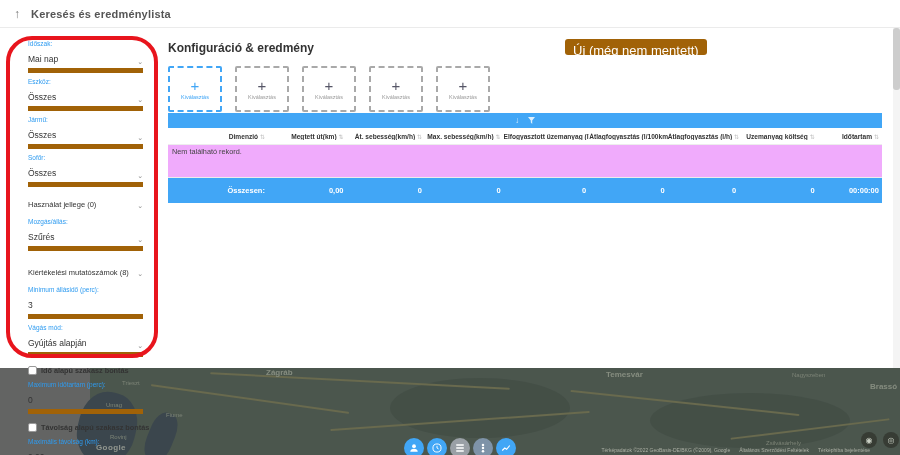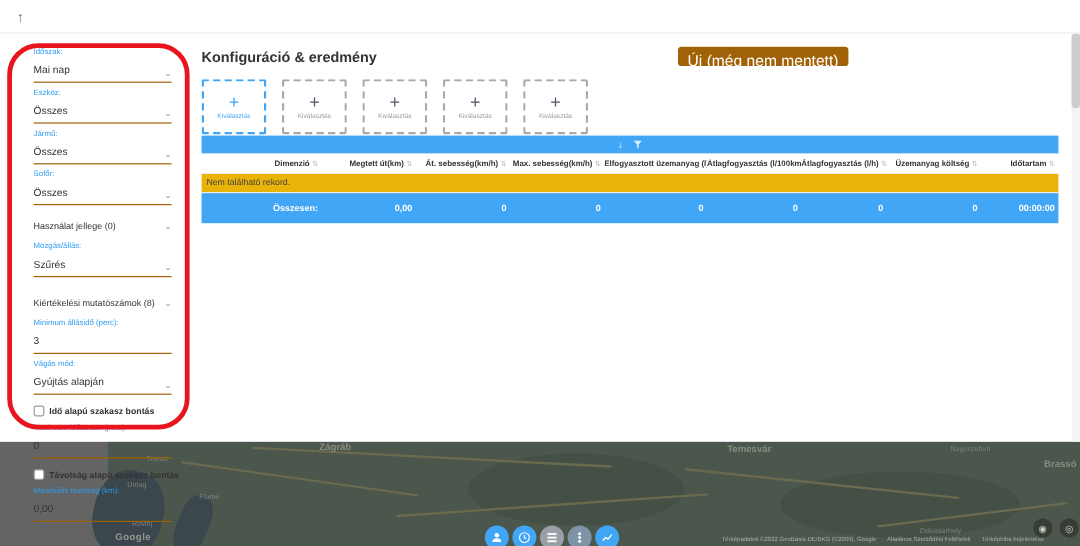--- a/index.html
+++ b/index.html
@@ -16,21 +16,21 @@
   
   .panel { position:absolute; top:28px; left:0; width:900px; height:340px; background:#fff; z-index:2; }
 
   
   .annotation { position:absolute; left:6px; top:8px; width:152px; height:322px;
     border:4px solid #e8151d; border-radius:26px; pointer-events:none; z-index:9; }
 
   
   .sidebar { position:absolute; left:28px; top:12px; width:115px; }
   .sb-title { font-size:13px; color:#444; margin-bottom:11px; }
-  .field { position:relative; border-bottom:1px solid #a16207; padding-bottom:2px; margin-bottom:5px; }
+  .field { position:relative; border-bottom:5px solid #a16207; padding-bottom:2px; margin-bottom:5px; }
   .field .lbl { display:block; font-size:6.5px; color:#2e9bf0; margin-bottom:1px; white-space:nowrap; }
   .field .val { font-size:8.5px; color:#333; white-space:nowrap; background:transparent; border:none;
     width:100px; font-family:"Liberation Sans", sans-serif; }
   .chev { position:absolute; right:0; bottom:3px; font-size:7px; color:#888; line-height:1; }
   .gap8 { height:8px; } .gap12 { height:12px; }
   .section { position:relative; font-size:7.5px; color:#333; padding-bottom:3px; margin-bottom:6px; white-space:nowrap; cursor:pointer; }
   .checkrow { display:flex; align-items:center; gap:4px; margin:9px 0 6px; }
   .checkbox { width:9px; height:9px; border:1px solid #9a9a9a; border-radius:2px; background:#fff; flex:0 0 auto; cursor:pointer; }
   .checkrow .cklbl { font-size:7.3px; color:#333; white-space:nowrap;font-weight:bold; }
 
@@ -51,21 +51,21 @@
   
   .rtable { position:absolute; left:168px; top:85px; width:714px; }
   .t-toolbar { height:15px; background:#41a6f6; display:flex; align-items:center; justify-content:center;
     gap:9px; color:rgba(255,255,255,.82); font-size:8.5px; }
   .t-toolbar .ticon { cursor:pointer; line-height:1; display:flex; align-items:center; }
   .grid9 { display:grid; grid-template-columns:14% 11% 11% 11% 12% 11% 10% 11% 9%; }
   .t-head { height:17px; align-items:center; background:#fff; border-bottom:1px solid #ededed; }
   .t-head .th { font-size:6.6px; font-weight:bold; color:#333; text-align:right; padding-right:3px;
     white-space:nowrap; overflow:hidden; cursor:pointer; }
   .sorticon { color:#c0c0c0; font-size:6px; font-weight:normal; }
-  .t-empty { font-size:7.3px; color:#444; padding:2px 4px 4px; background:#eab308; border-bottom:1px solid #ededed; }
+  .t-empty { font-size:7.3px; color:#444; padding:2px 4px 21px; background:#f0abfc; border-bottom:1px solid #ededed; }
   .t-total { height:25px; align-items:center; background:#41a6f6; color:#fff; font-size:7.5px; font-weight:bold; }
   .t-total .td { text-align:right; padding-right:3px; white-space:nowrap; }
 
   
   .scroll { position:absolute; right:0; top:0; width:7px; height:340px; background:#f4f4f4; }
   .scroll .thumb { width:7px; height:62px; background:#cdcdcd; border-radius:3px; cursor:pointer; }
 
   
   .maparea { position:absolute; left:0; top:368px; width:900px; height:87px; background:#7b7b7b; overflow:hidden; }
   .map { position:absolute; left:90px; top:0; width:810px; height:87px; background:#5b685e; cursor:grab; }
@@ -87,20 +87,21 @@
     justify-content:center; cursor:pointer; }
   .tb-blue { background:#41a6f6; } .tb-gray { background:#9aa0a6; } .tb-slate { background:#7e93a8; }
 </style>
 </head>
 <body>
 
 <div class="page">
 
   <div class="topbar">
     <span class="back">↑</span>
+    <span class="ttl">Keresés és eredménylista</span>
   </div>
 
   <div class="panel">
 
     <div class="annotation"></div>
 
     <div class="sidebar">
 
       <div class="field">
         <span class="lbl">Időszak:</span>

